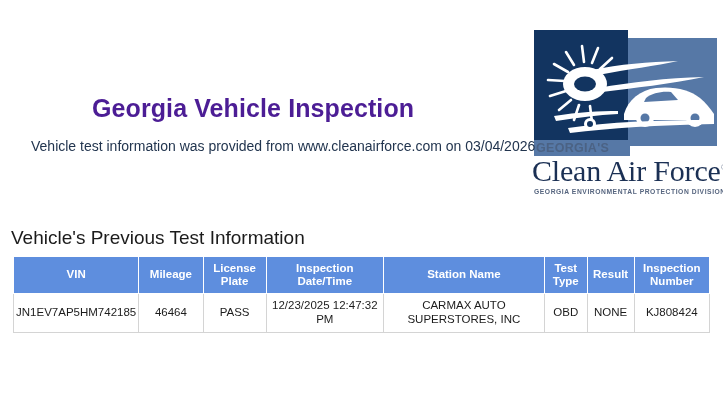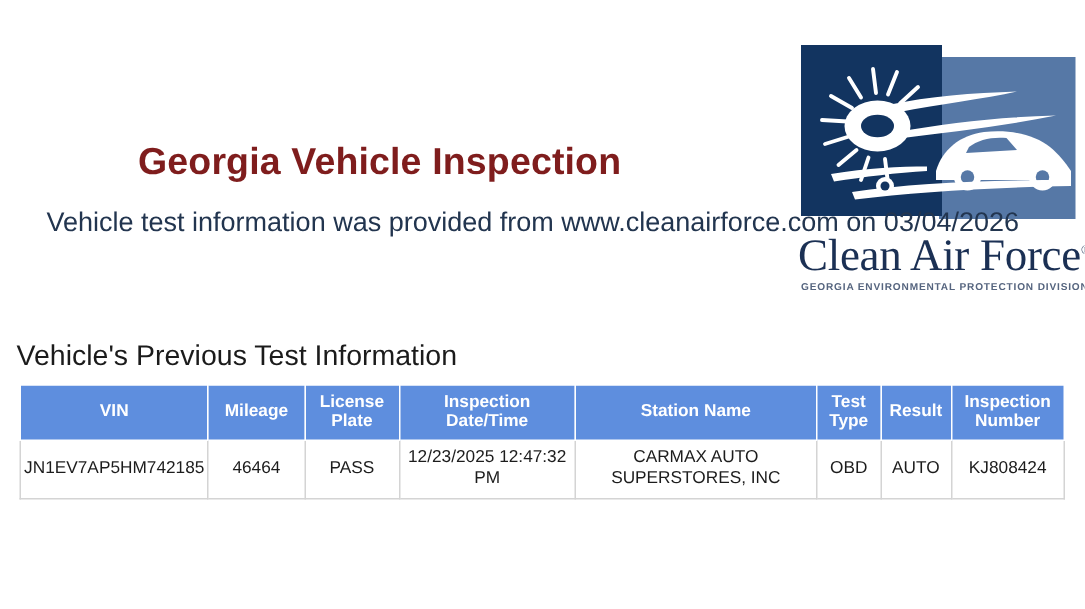--- a/index.html
+++ b/index.html
@@ -97,29 +97,29 @@
     transform-origin: left top;
   }
 
   
   #page-title {
     position: absolute;
     left: 92px;
     top: 94px;
     font-size: 25px;
     font-weight: bold;
-    color: #7f1d1d;
+    color: #4c1d95;
     letter-spacing: 0.1px;
     white-space: nowrap;
   }
   #subtitle {
     position: absolute;
     left: 31px;
     top: 138px;
-    font-size: 18px;
+    font-size: 14px;
     color: #22354f;
     white-space: nowrap;
   }
   #section-title {
     position: absolute;
     left: 11px;
     top: 227px;
     font-size: 19px;
     color: #1b1b1b;
     white-space: nowrap;
@@ -210,20 +210,23 @@
 
         <path d="M40 100 C80 94 130 92 186 92 L186 96 C130 97 82 100 42 105 Z"></path>
         <path d="M26 88 C50 84 72 83 90 83 L90 86 C70 87 48 90 28 93 Z"></path>
 
         <circle cx="62" cy="96" r="6" fill="#ffffff"></circle>
         <circle cx="62" cy="96" r="3" fill="#123460"></circle>
       </g>
     </svg>
   </div>
 
+  <div class="logo-georgias">
+    <span>GEORGIA'S</span>
+  </div>
 
   <div class="logo-caf">
     <span>Clean Air Force</span><sup>®</sup>
   </div>
 
   <div class="logo-epd">GEORGIA ENVIRONMENTAL PROTECTION DIVISION</div>
 </div>
 
 <div id="page-title">Georgia Vehicle Inspection</div>
 <div id="subtitle">Vehicle test information was provided from www.cleanairforce.com on 03/04/2026</div>
@@ -253,17 +256,17 @@
     </tr>
   </thead>
   <tbody>
     <tr>
       <td>JN1EV7AP5HM742185</td>
       <td>46464</td>
       <td>PASS</td>
       <td>12/23/2025 12:47:32 PM</td>
       <td>CARMAX AUTO SUPERSTORES, INC</td>
       <td>OBD</td>
-      <td>AUTO</td>
+      <td>NONE</td>
       <td>KJ808424</td>
     </tr>
   </tbody>
 </table>
 
 </body></html>

